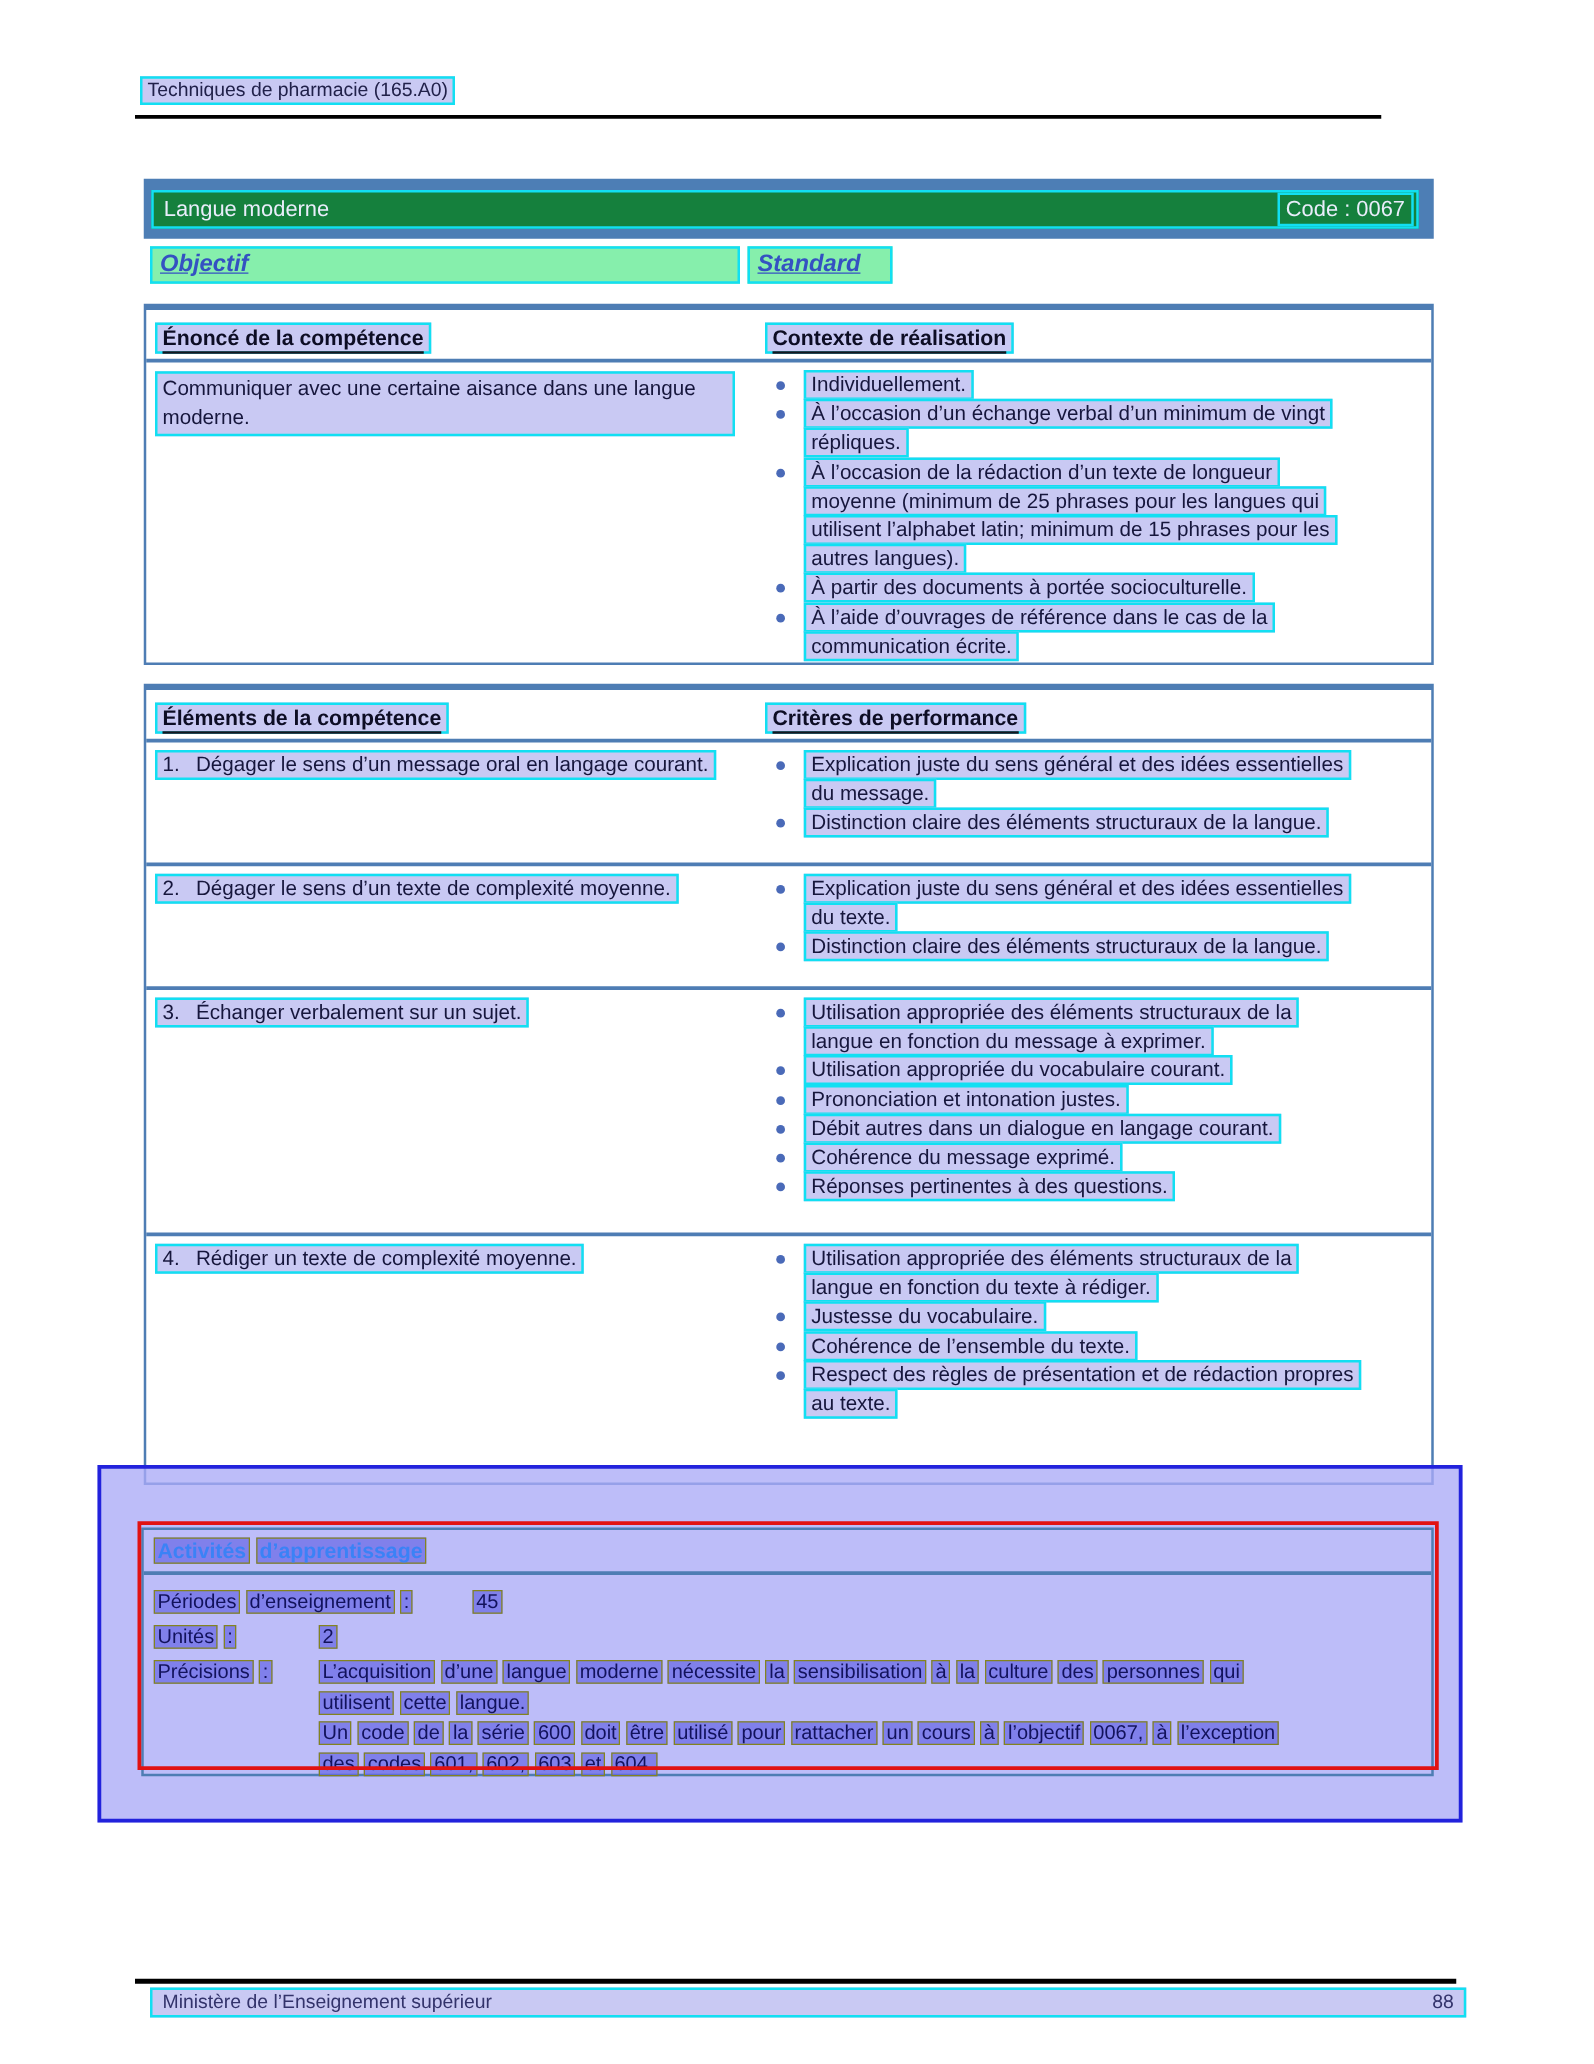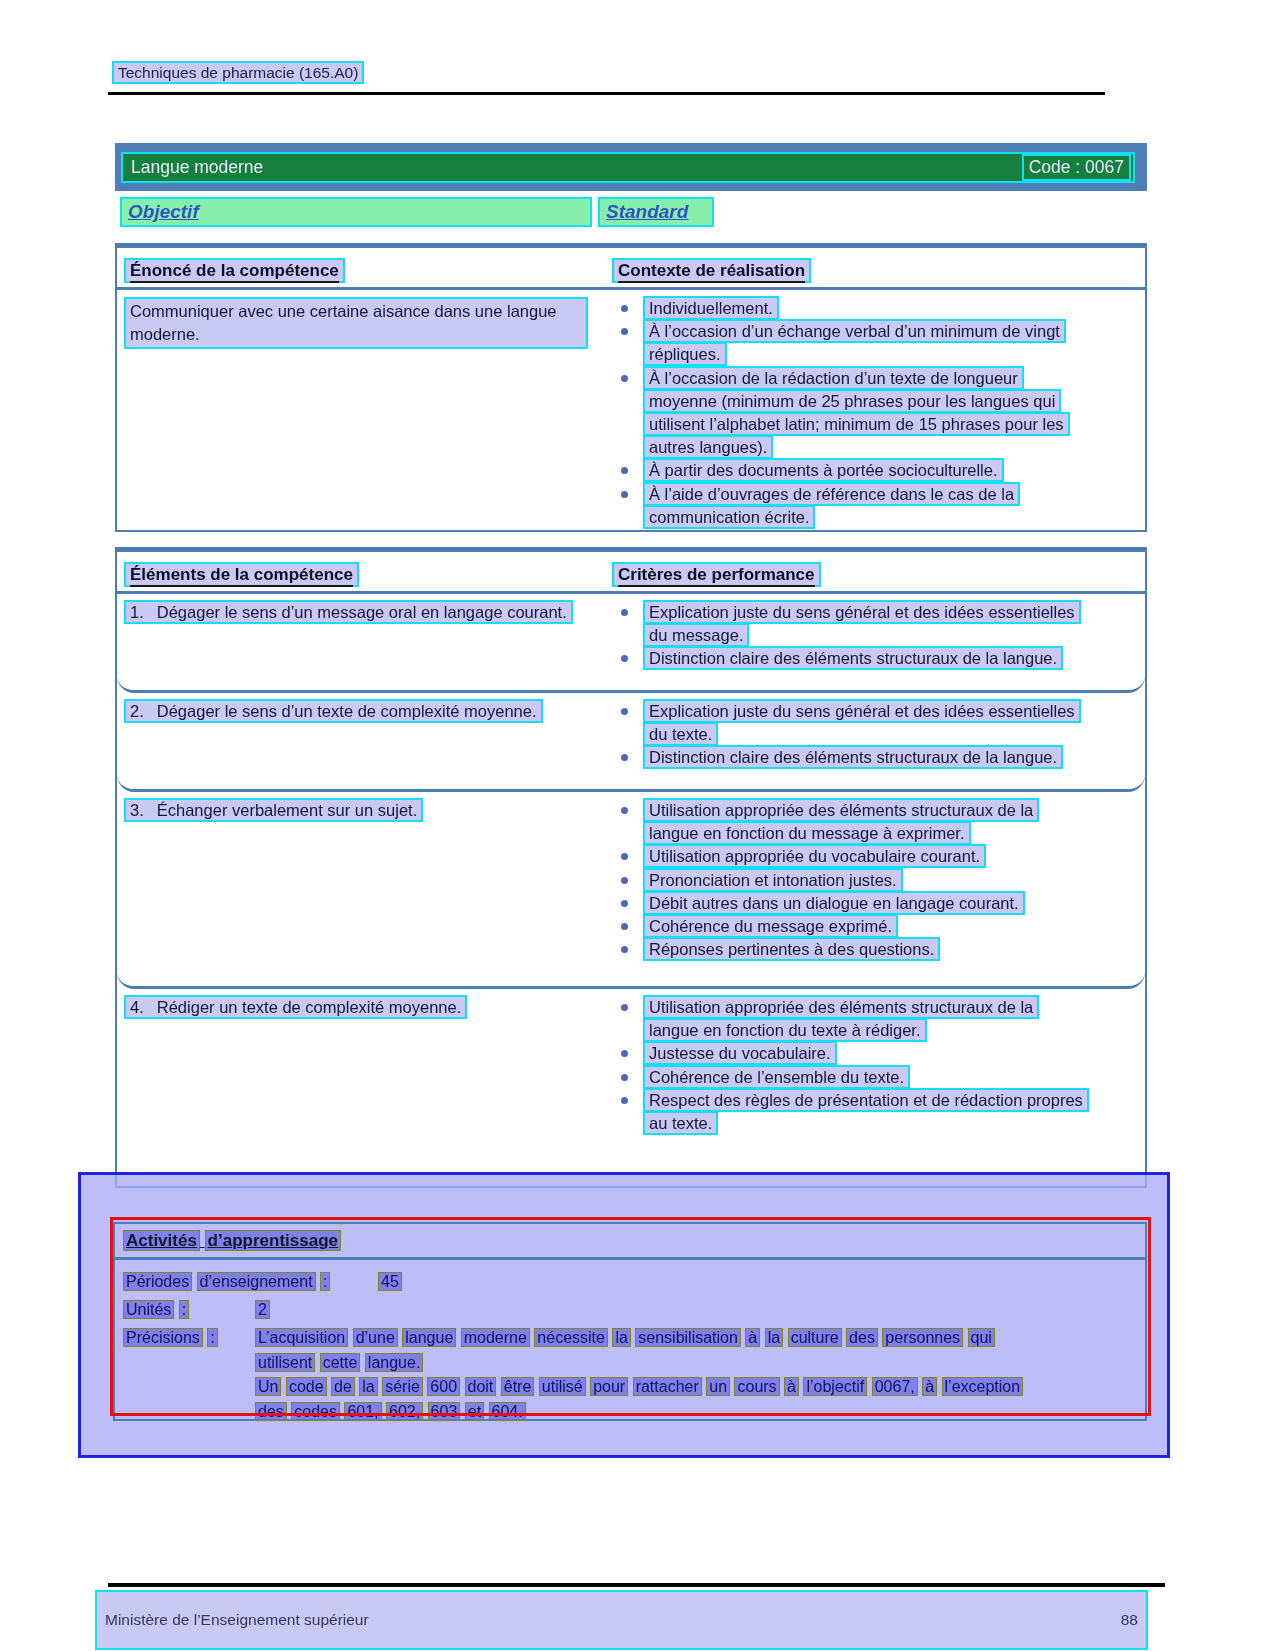--- a/index.html
+++ b/index.html
@@ -34,51 +34,51 @@
   .tbl{position:absolute;left:115px;width:1032px;border:2px solid #4e7db4;border-top-width:5px;
        background:#fff;box-sizing:border-box;}
   .tbl1{top:243px;height:289px;}
   .tbl2{top:547px;height:641px;}
   .thead{display:flex;height:42px;border-bottom:3px solid #4e7db4;box-sizing:border-box;
          align-items:center;padding-top:7px;}
   .col-l{width:492px;padding-left:7px;box-sizing:border-box;flex:none;}
   .col-r{flex:1;padding-left:3px;}
   .th{font-weight:bold;font-size:17px;color:#0d0d24;}
   .thu{border-bottom:2px solid #15151f;padding-bottom:1px;}
-  .trow{display:flex;border-bottom:3px solid #4e7db4;box-sizing:border-box;padding-top:7px;border-radius:17px;}
+  .trow{display:flex;border-bottom:3px solid #4e7db4;box-sizing:border-box;padding-top:7px;}
   .trow.last{border-bottom:none;}
   .statement{max-width:452px;}
   .el-line{display:block;max-width:452px;padding-left:28px;text-indent:-28px;}
   .rownum{margin-right:13px;}
   .b-item{display:flex;align-items:flex-start;}
   .dot{width:7px;height:7px;border-radius:50%;background:#4a6ab8;margin:8px 15px 0 9px;flex:none;}
   .b-text{max-width:442px;}
 
   
   .overlay{position:absolute;left:78px;top:1172px;width:1092px;height:286px;
            background:rgba(171,171,247,0.78);border:3px solid #2222dc;z-index:5;box-sizing:border-box;}
   .act-tbl{position:absolute;left:113px;top:1222px;width:1034px;height:199px;
            border:2px solid #4e7db4;z-index:6;box-sizing:border-box;}
   .act-head{height:36px;border-bottom:3px solid #4e7db4;box-sizing:border-box;padding:7px 0 0 8px;}
-  .act-title{font-weight:bold;font-size:17px;color:#0f172a;text-decoration:underline;}
+  .act-title{font-weight:bold;font-size:17px;color:#3b82f6;}
   .act-body{padding:6px 0 0 8px;font-size:16px;color:#12125c;}
   .act-row{display:flex;margin-top:4px;line-height:24px;white-space:nowrap;}
   .lab-wide{width:255px;flex:none;}
   .lab-narrow{width:132px;flex:none;}
   .prec-col{flex:1;}
   .prec-line{line-height:24.5px;white-space:nowrap;}
   .whl{background:rgba(104,104,228,0.72);border:1px solid #83831f;padding:0 2px;}
   .red-box{position:absolute;left:110px;top:1217px;width:1041px;height:199px;
            border:3px solid #e11212;z-index:7;box-sizing:border-box;}
 
   
   .ft-rule{position:absolute;left:108px;top:1583px;width:1057px;height:4px;background:#000;}
-  .ft-row{position:absolute;left:95px;top:1590px;width:1053px;display:flex;box-sizing:border-box;
+  .ft-row{position:absolute;left:120px;top:1590px;width:1053px;display:flex;box-sizing:border-box;
           justify-content:space-between;background:#c9c9f3;border:2px solid #12dff2;
-          font-size:15.5px;color:#33336b;padding:19px 8px;}
+          font-size:15.5px;color:#33336b;padding:1px 8px;}
 </style>
 </head>
 <body>
 
 <div class="page">
 
   <div class="pg-header">
     <span class="hl">Techniques de pharmacie (165.A0)</span>
   </div>
   <div class="pg-rule"></div>

